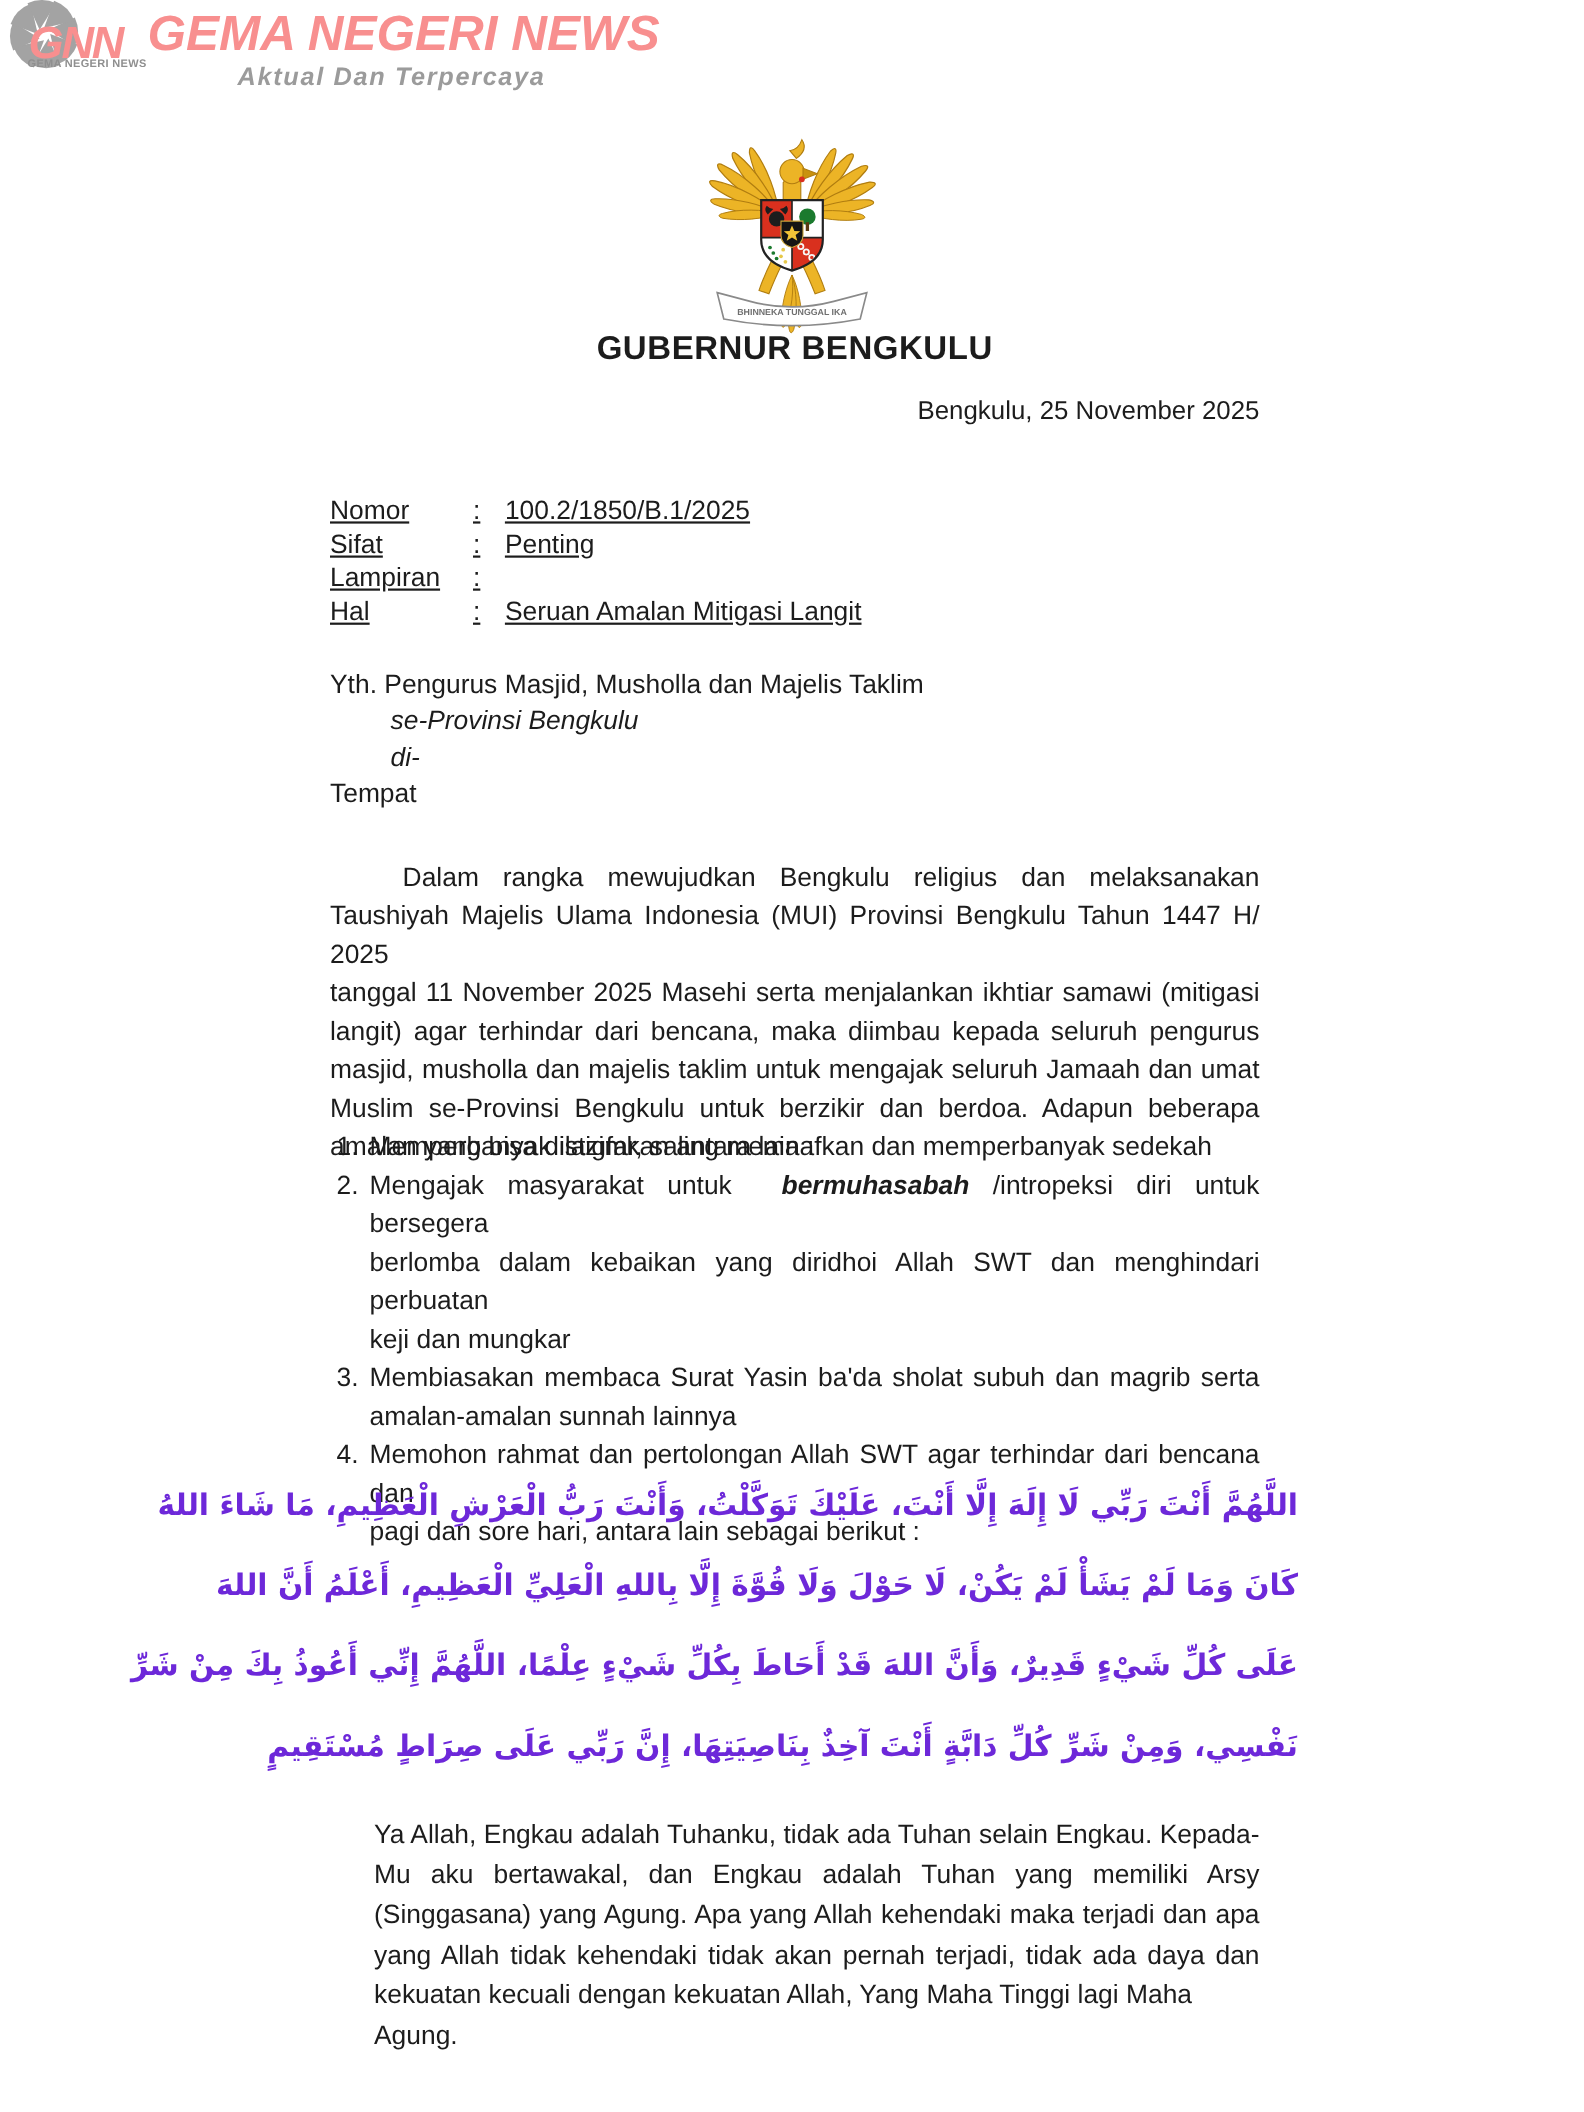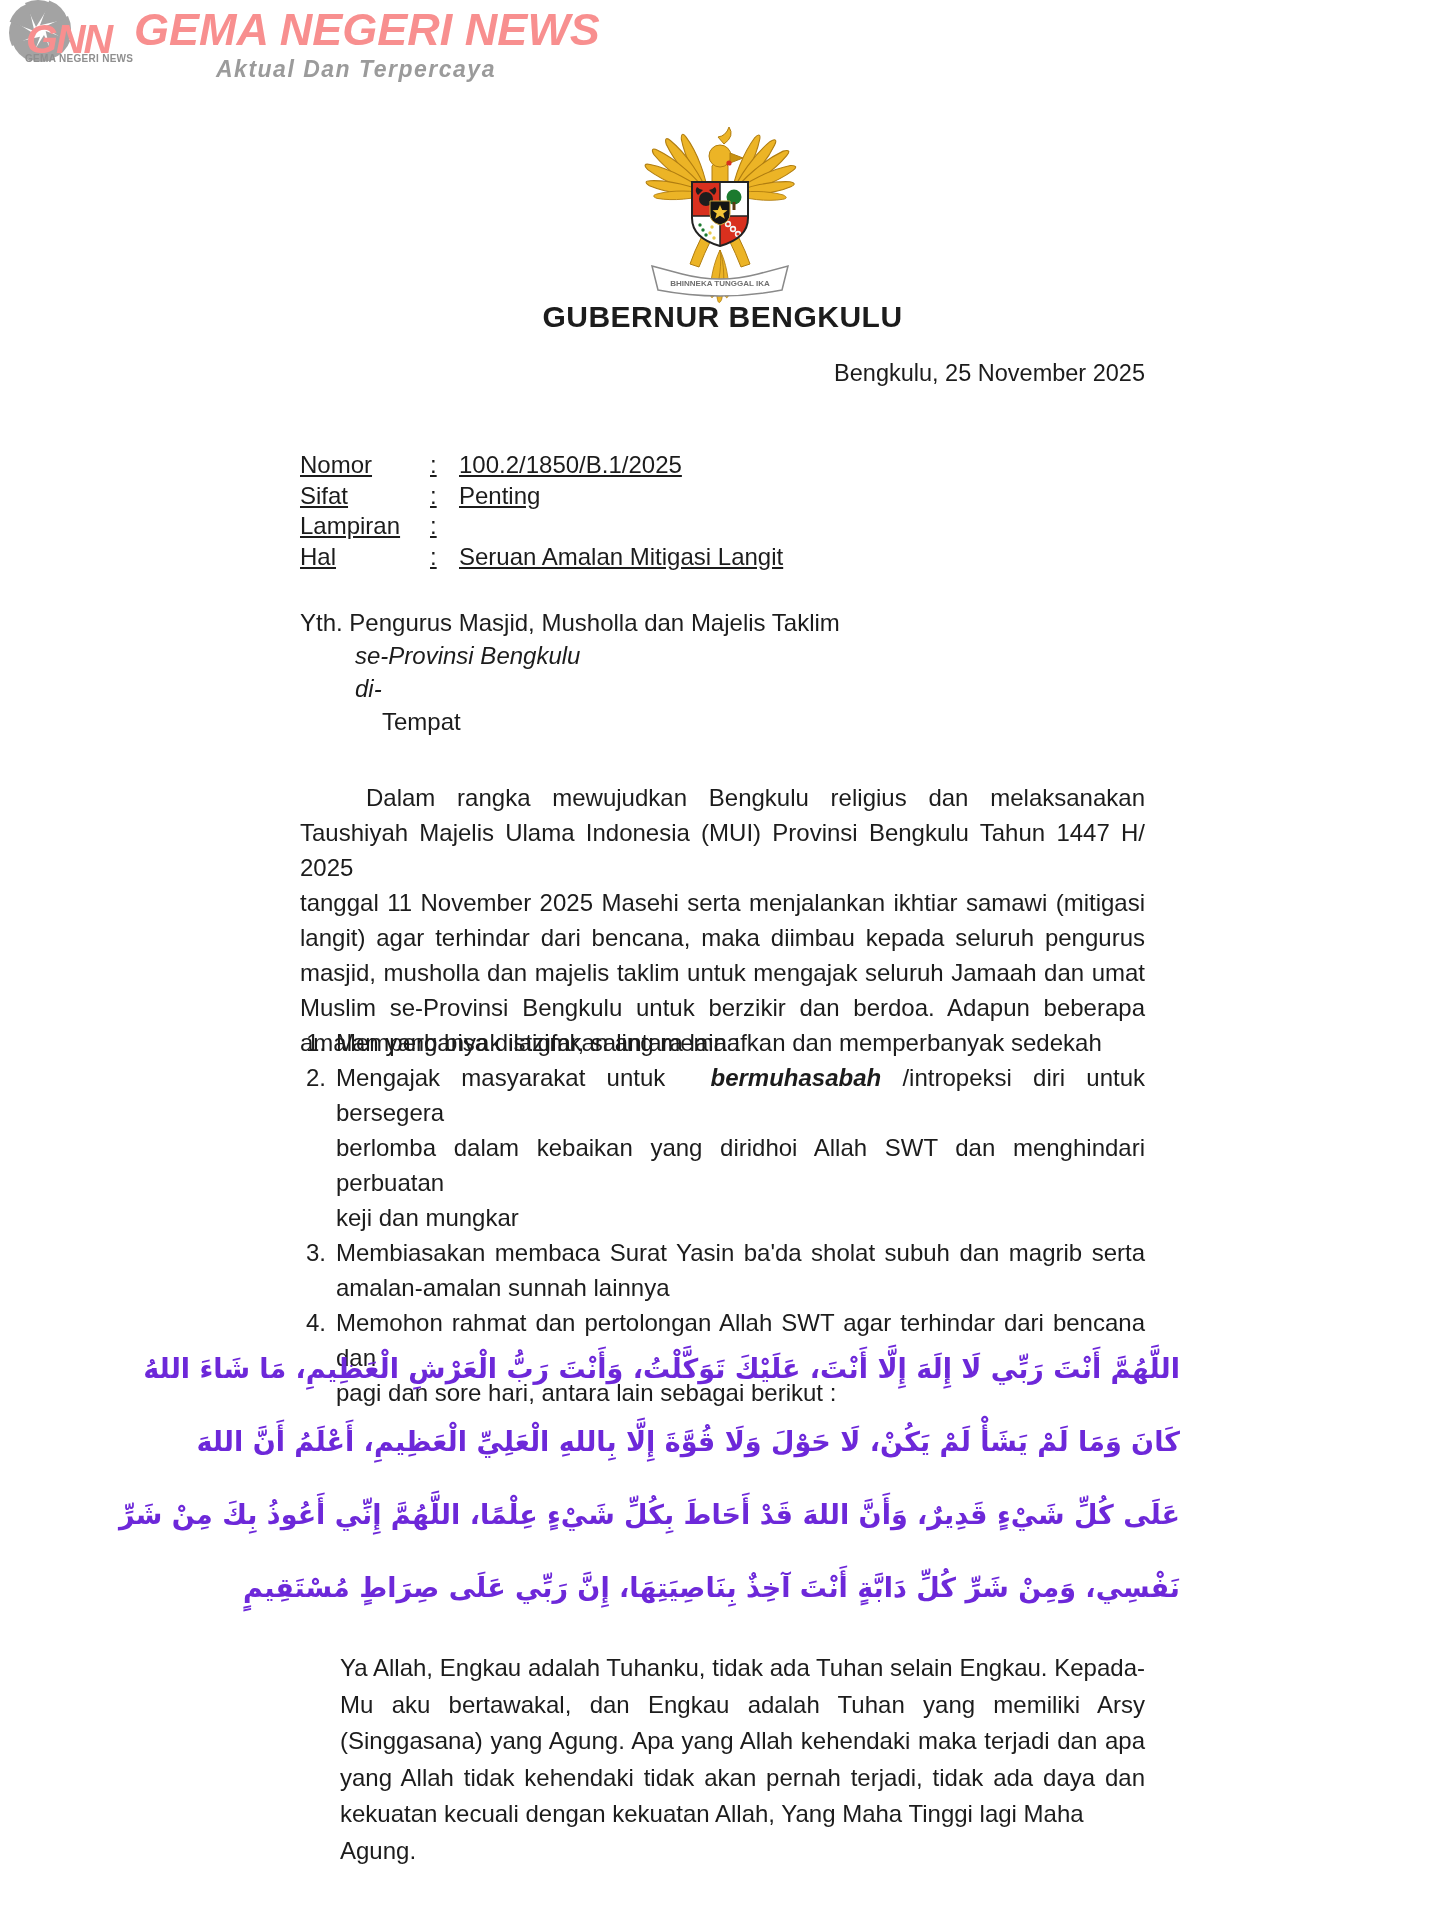--- a/index.html
+++ b/index.html
@@ -22,21 +22,21 @@
   .letter-heading{position:absolute;left:300px;top:300px;width:845px;margin:0;text-align:center;
                   font-size:30px;font-weight:bold;letter-spacing:.5px;}
   .dateline{position:absolute;left:300px;top:360px;width:845px;text-align:right;font-size:23.5px;}
 
   .meta{position:absolute;left:300px;top:450px;font-size:24px;line-height:30.5px;text-decoration:underline;}
   .meta-row{display:grid;grid-template-columns:130px 29px auto;}
 
   .recipient{position:absolute;left:300px;top:606px;font-size:24px;line-height:33px;}
   .recipient .r1{margin-left:0;}
   .recipient .r2,.recipient .r3{margin-left:55px;font-style:italic;}
-  .recipient .r4{margin-left:82px;}
+  .recipient .r4{}
 
   .opening{position:absolute;left:300px;top:780px;width:845px;font-size:24px;line-height:35px;}
   .jline{text-align:justify;text-align-last:justify;}
   .lline{text-align:left;}
   .indent{padding-left:66px;}
 
   .list{position:absolute;left:306px;top:1025px;width:839px;font-size:24px;line-height:35px;}
   .li{display:flex;align-items:flex-start;}
   .num{width:30px;flex:none;}
   .li-body{flex:1;min-width:0;}

